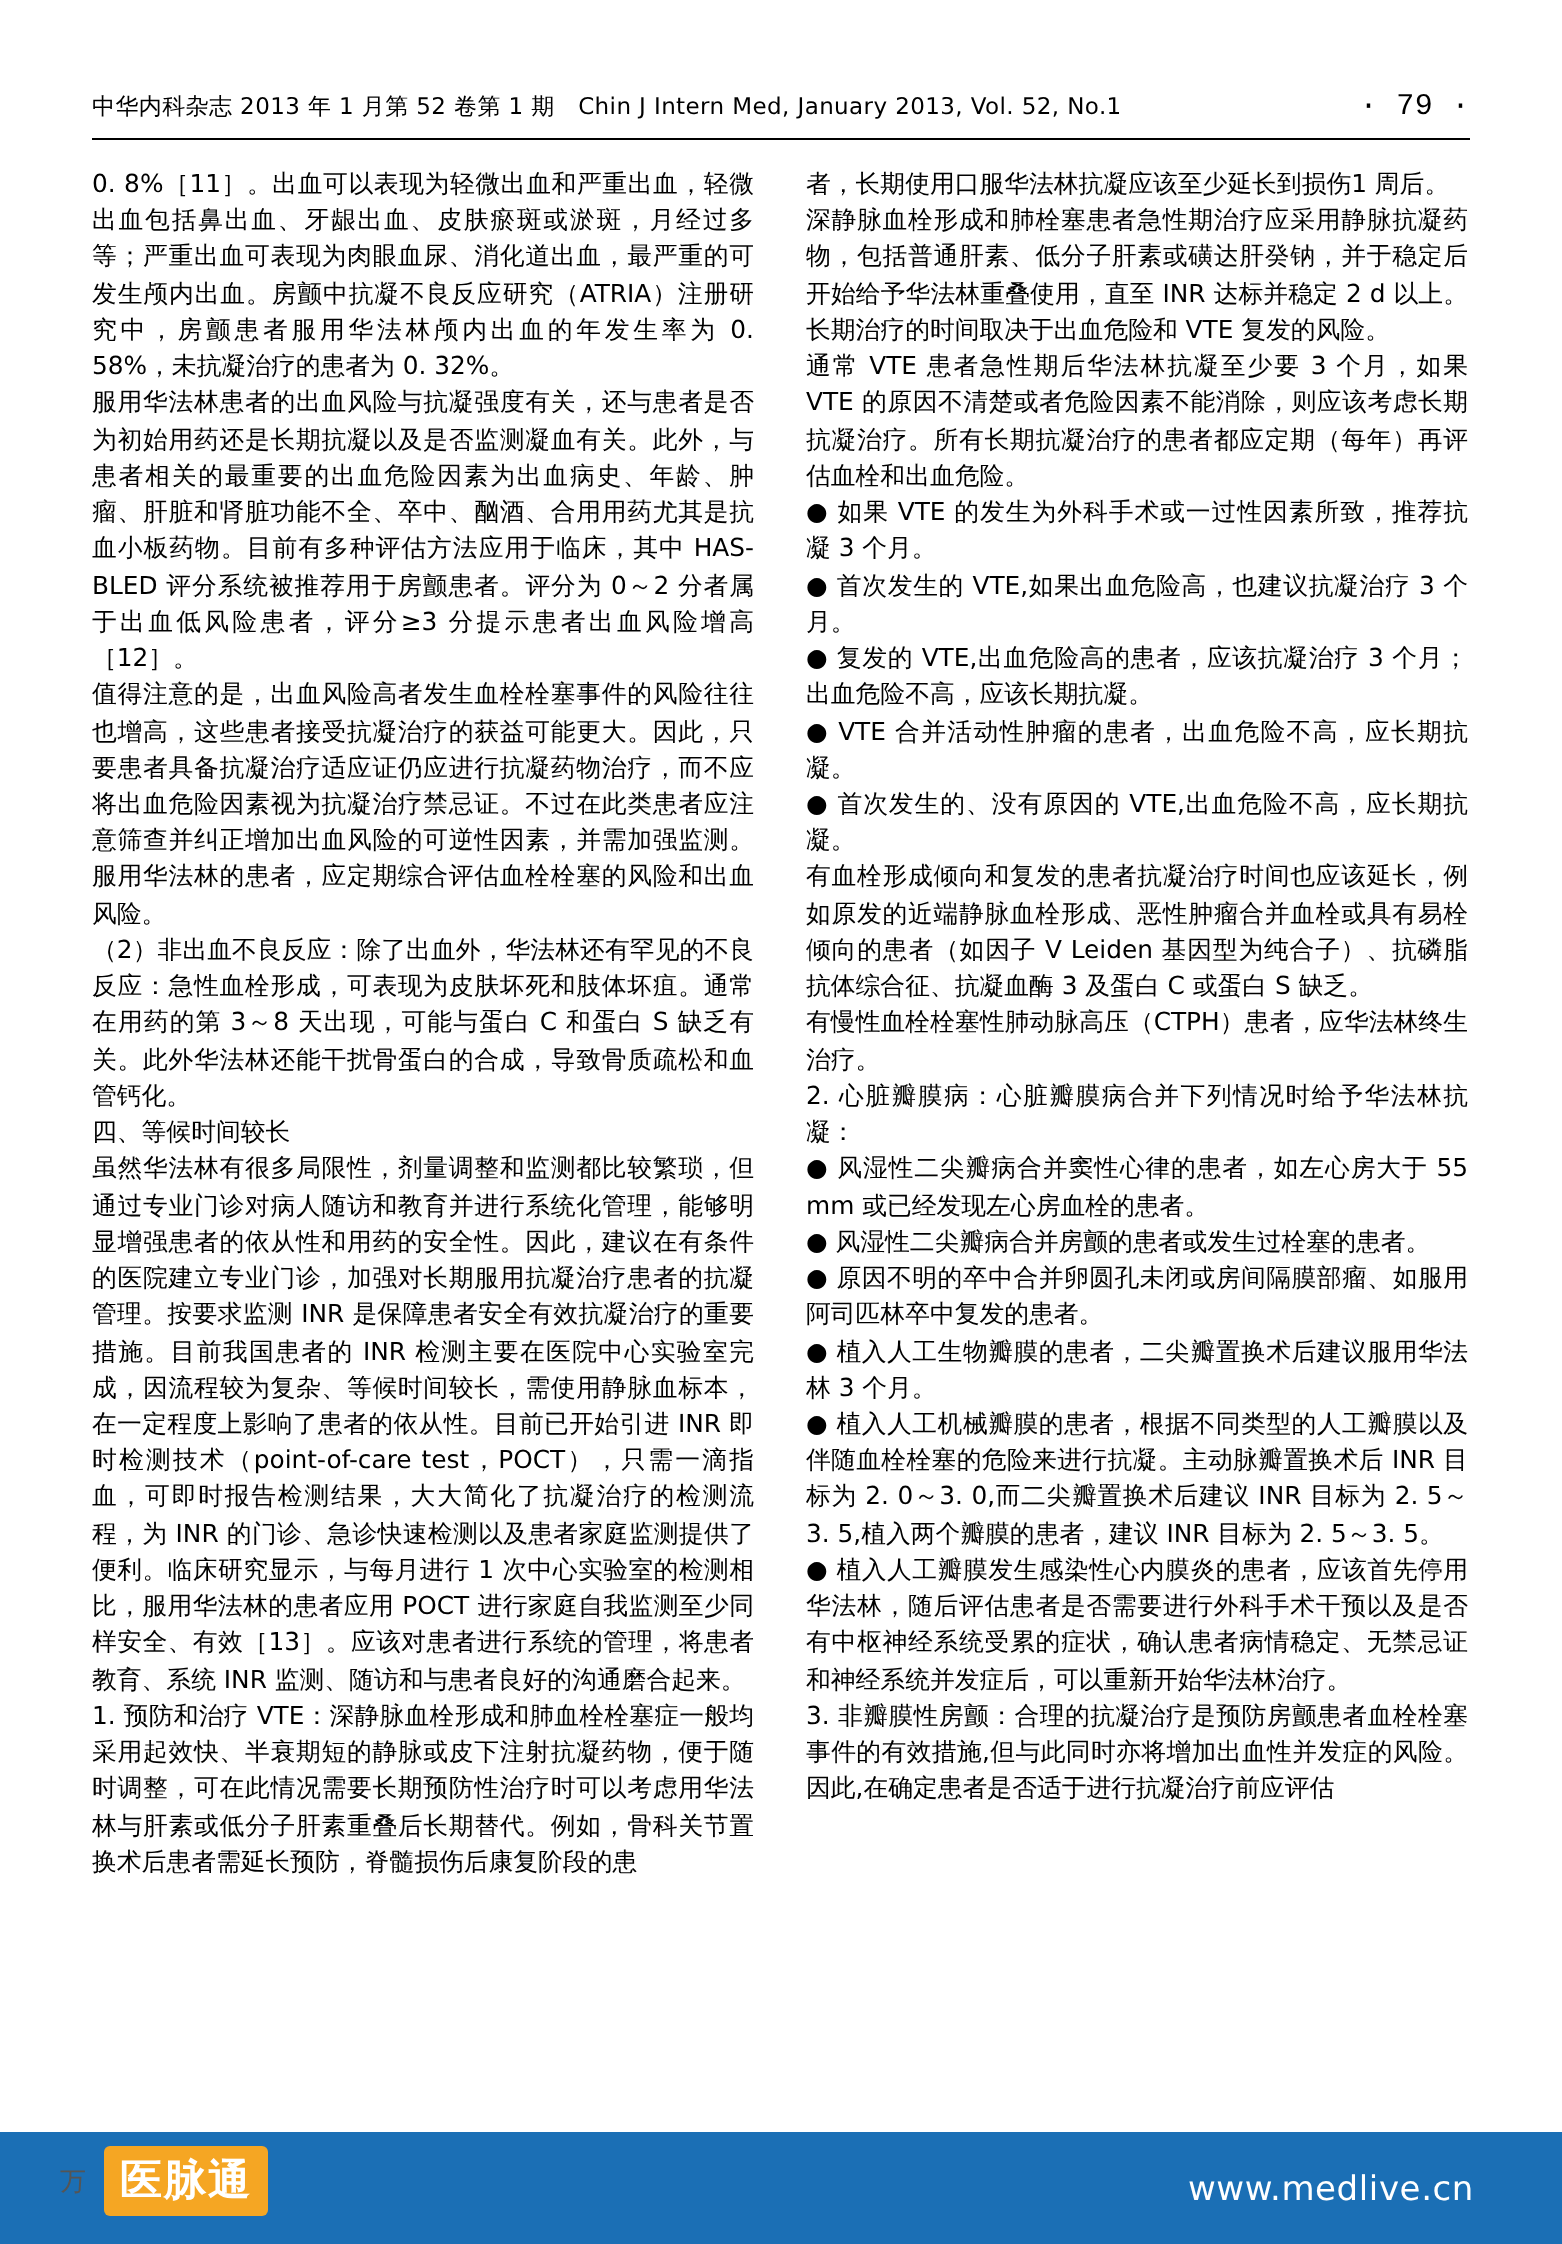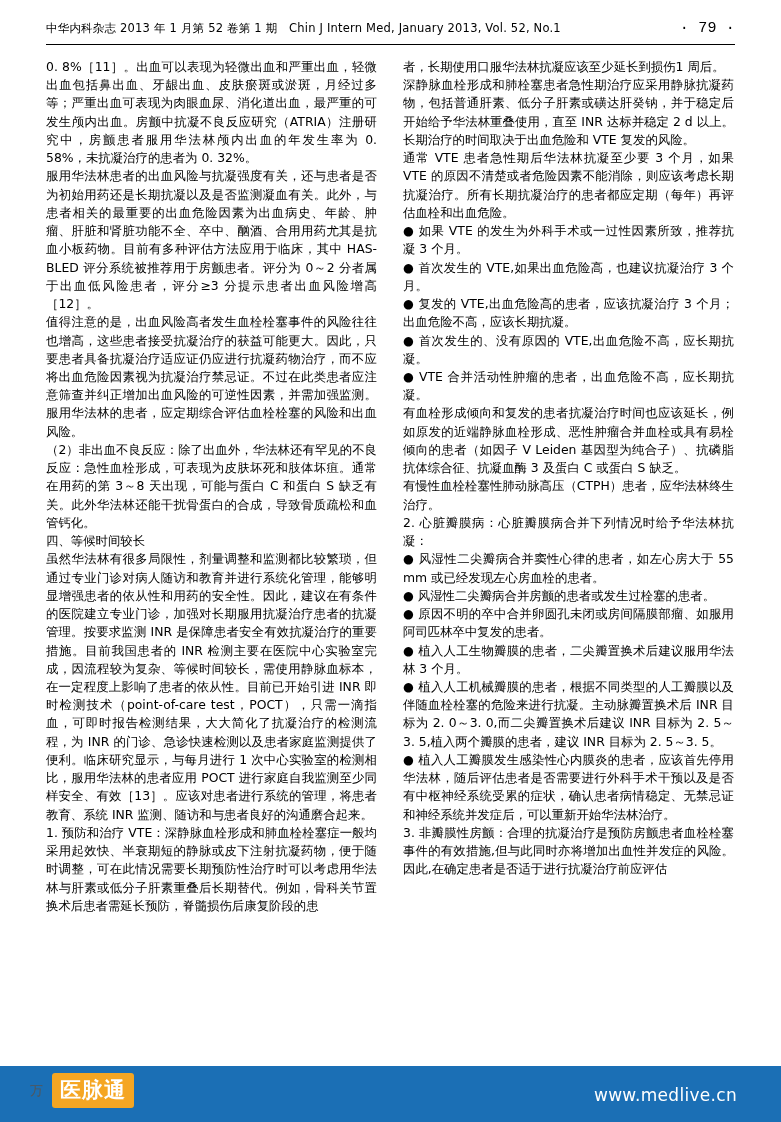--- a/index.html
+++ b/index.html
@@ -13,21 +13,21 @@
     font-family: "DejaVu Sans", "Liberation Sans", sans-serif;
     color: #000000;
     position: relative;
     overflow: hidden;
   }
   .page {
     position: relative;
     width: 781px;
     height: 1122px;
     box-sizing: border-box;
-    padding: 20px 46px 0 46px;
+    padding: 45px 46px 0 46px;
   }
   .header {
     display: flex;
     align-items: baseline;
     justify-content: space-between;
     font-size: 11.5px;
     letter-spacing: 0.2px;
     padding-bottom: 5px;
   }
   .header-left {
@@ -138,22 +138,22 @@
       <p class="indent2">1. 预防和治疗 VTE：深静脉血栓形成和肺血栓栓塞症一般均采用起效快、半衰期短的静脉或皮下注射抗凝药物，便于随时调整，可在此情况需要长期预防性治疗时可以考虑用华法林与肝素或低分子肝素重叠后长期替代。例如，骨科关节置换术后患者需延长预防，脊髓损伤后康复阶段的患</p>
     </div>
 
     <div class="col">
       <p>者，长期使用口服华法林抗凝应该至少延长到损伤1 周后。</p>
       <p class="indent2">深静脉血栓形成和肺栓塞患者急性期治疗应采用静脉抗凝药物，包括普通肝素、低分子肝素或磺达肝癸钠，并于稳定后开始给予华法林重叠使用，直至 INR 达标并稳定 2 d 以上。长期治疗的时间取决于出血危险和 VTE 复发的风险。</p>
       <p class="indent2">通常 VTE 患者急性期后华法林抗凝至少要 3 个月，如果 VTE 的原因不清楚或者危险因素不能消除，则应该考虑长期抗凝治疗。所有长期抗凝治疗的患者都应定期（每年）再评估血栓和出血危险。</p>
       <p class="indent2 bullet">● 如果 VTE 的发生为外科手术或一过性因素所致，推荐抗凝 3 个月。</p>
       <p class="indent2 bullet">● 首次发生的 VTE,如果出血危险高，也建议抗凝治疗 3 个月。</p>
       <p class="indent2 bullet">● 复发的 VTE,出血危险高的患者，应该抗凝治疗 3 个月；出血危险不高，应该长期抗凝。</p>
+      <p class="indent2 bullet">● VTE 合并活动性肿瘤的患者，出血危险不高，应长期抗凝。</p>
       <p class="indent2 bullet">● 首次发生的、没有原因的 VTE,出血危险不高，应长期抗凝。</p>
-      <p class="indent2 bullet">● VTE 合并活动性肿瘤的患者，出血危险不高，应长期抗凝。</p>
       <p class="indent2">有血栓形成倾向和复发的患者抗凝治疗时间也应该延长，例如原发的近端静脉血栓形成、恶性肿瘤合并血栓或具有易栓倾向的患者（如因子 V Leiden 基因型为纯合子）、抗磷脂抗体综合征、抗凝血酶 3 及蛋白 C 或蛋白 S 缺乏。</p>
       <p class="indent2">有慢性血栓栓塞性肺动脉高压（CTPH）患者，应华法林终生治疗。</p>
       <p class="indent2">2. 心脏瓣膜病：心脏瓣膜病合并下列情况时给予华法林抗凝：</p>
       <p class="indent2 bullet">● 风湿性二尖瓣病合并窦性心律的患者，如左心房大于 55 mm 或已经发现左心房血栓的患者。</p>
       <p class="indent2 bullet">● 风湿性二尖瓣病合并房颤的患者或发生过栓塞的患者。</p>
       <p class="indent2 bullet">● 原因不明的卒中合并卵圆孔未闭或房间隔膜部瘤、如服用阿司匹林卒中复发的患者。</p>
       <p class="indent2 bullet">● 植入人工生物瓣膜的患者，二尖瓣置换术后建议服用华法林 3 个月。</p>
       <p class="indent2 bullet">● 植入人工机械瓣膜的患者，根据不同类型的人工瓣膜以及伴随血栓栓塞的危险来进行抗凝。主动脉瓣置换术后 INR 目标为 2. 0～3. 0,而二尖瓣置换术后建议 INR 目标为 2. 5～3. 5,植入两个瓣膜的患者，建议 INR 目标为 2. 5～3. 5。</p>
       <p class="indent2 bullet">● 植入人工瓣膜发生感染性心内膜炎的患者，应该首先停用华法林，随后评估患者是否需要进行外科手术干预以及是否有中枢神经系统受累的症状，确认患者病情稳定、无禁忌证和神经系统并发症后，可以重新开始华法林治疗。</p>
       <p class="indent2">3. 非瓣膜性房颤：合理的抗凝治疗是预防房颤患者血栓栓塞事件的有效措施,但与此同时亦将增加出血性并发症的风险。因此,在确定患者是否适于进行抗凝治疗前应评估</p>

